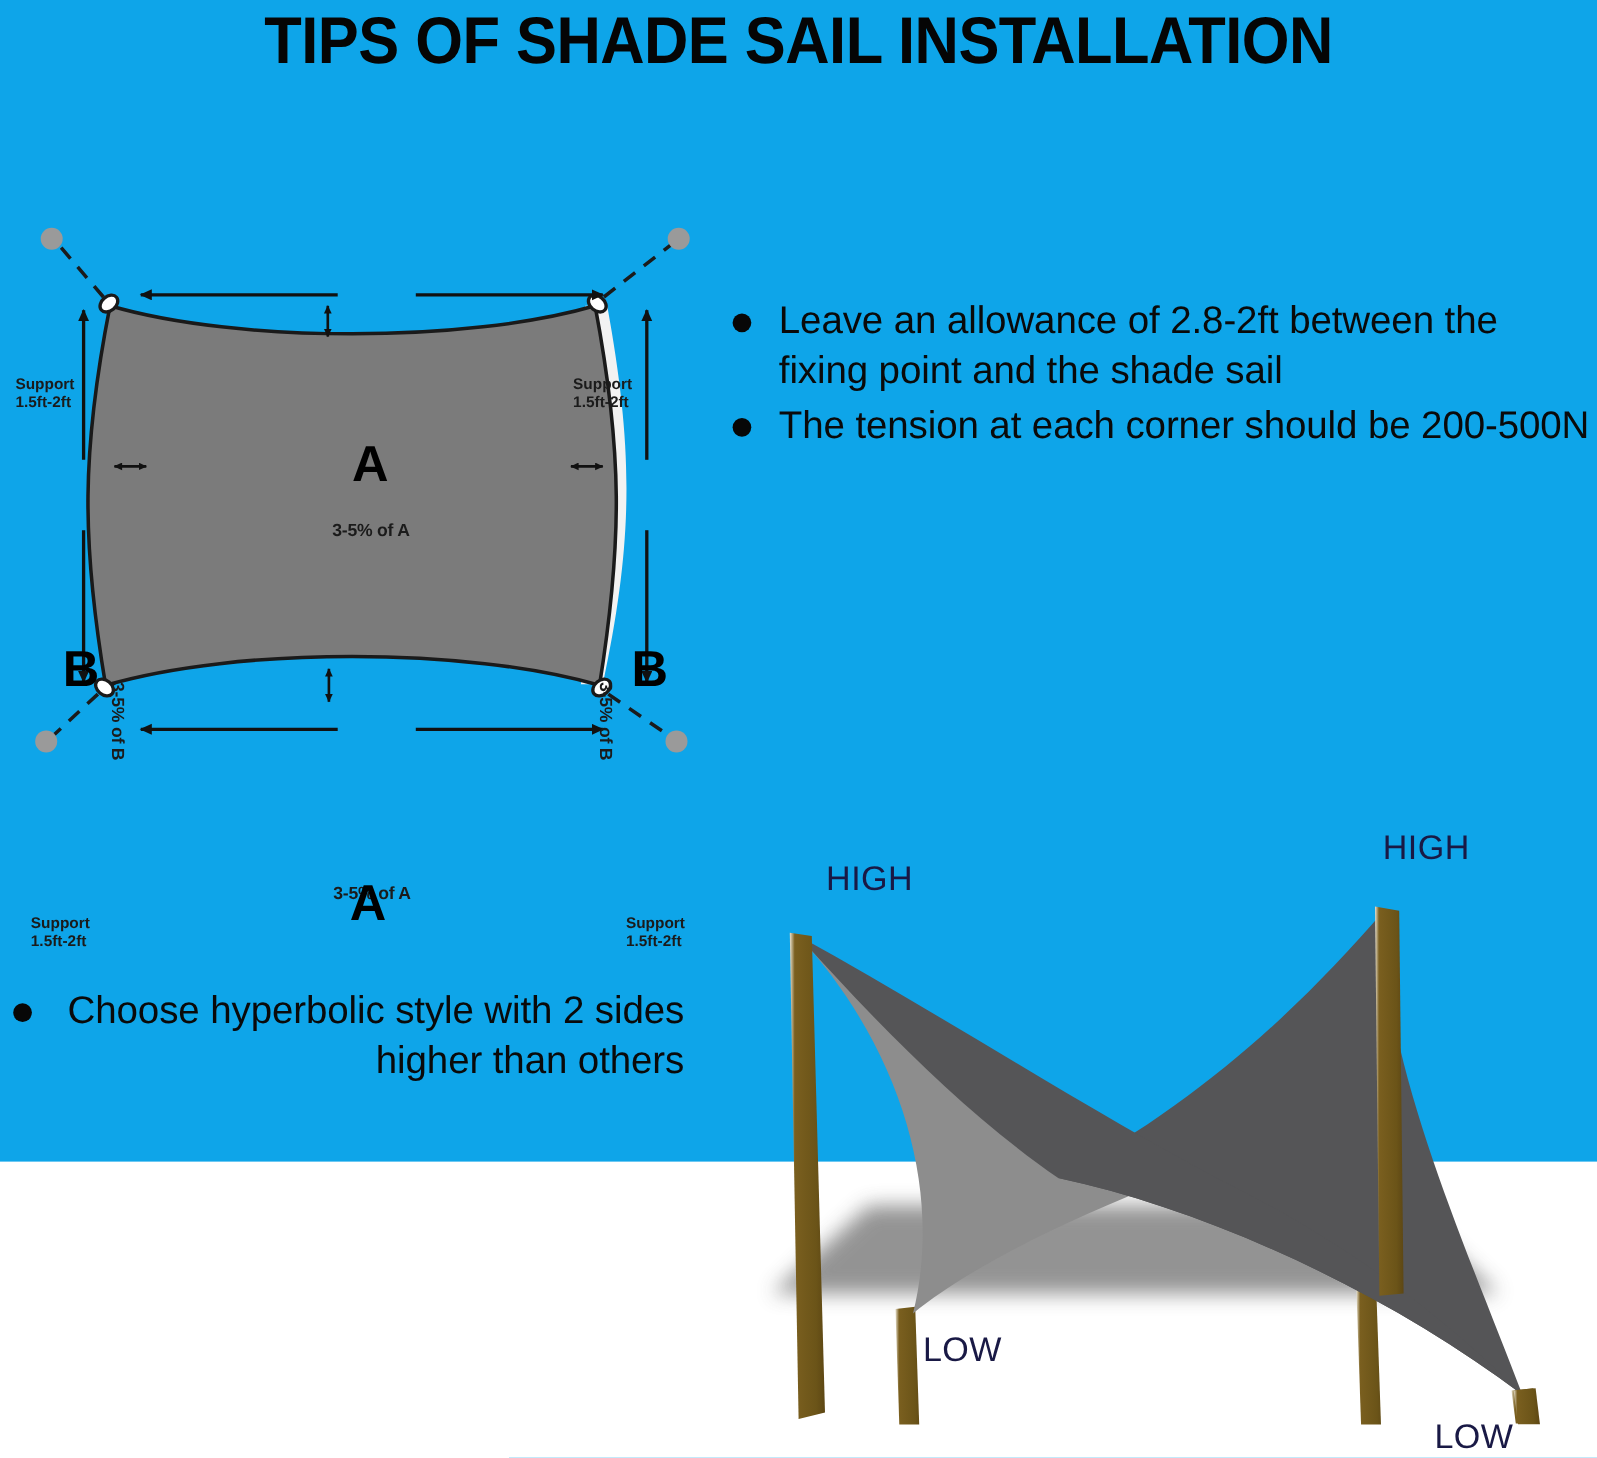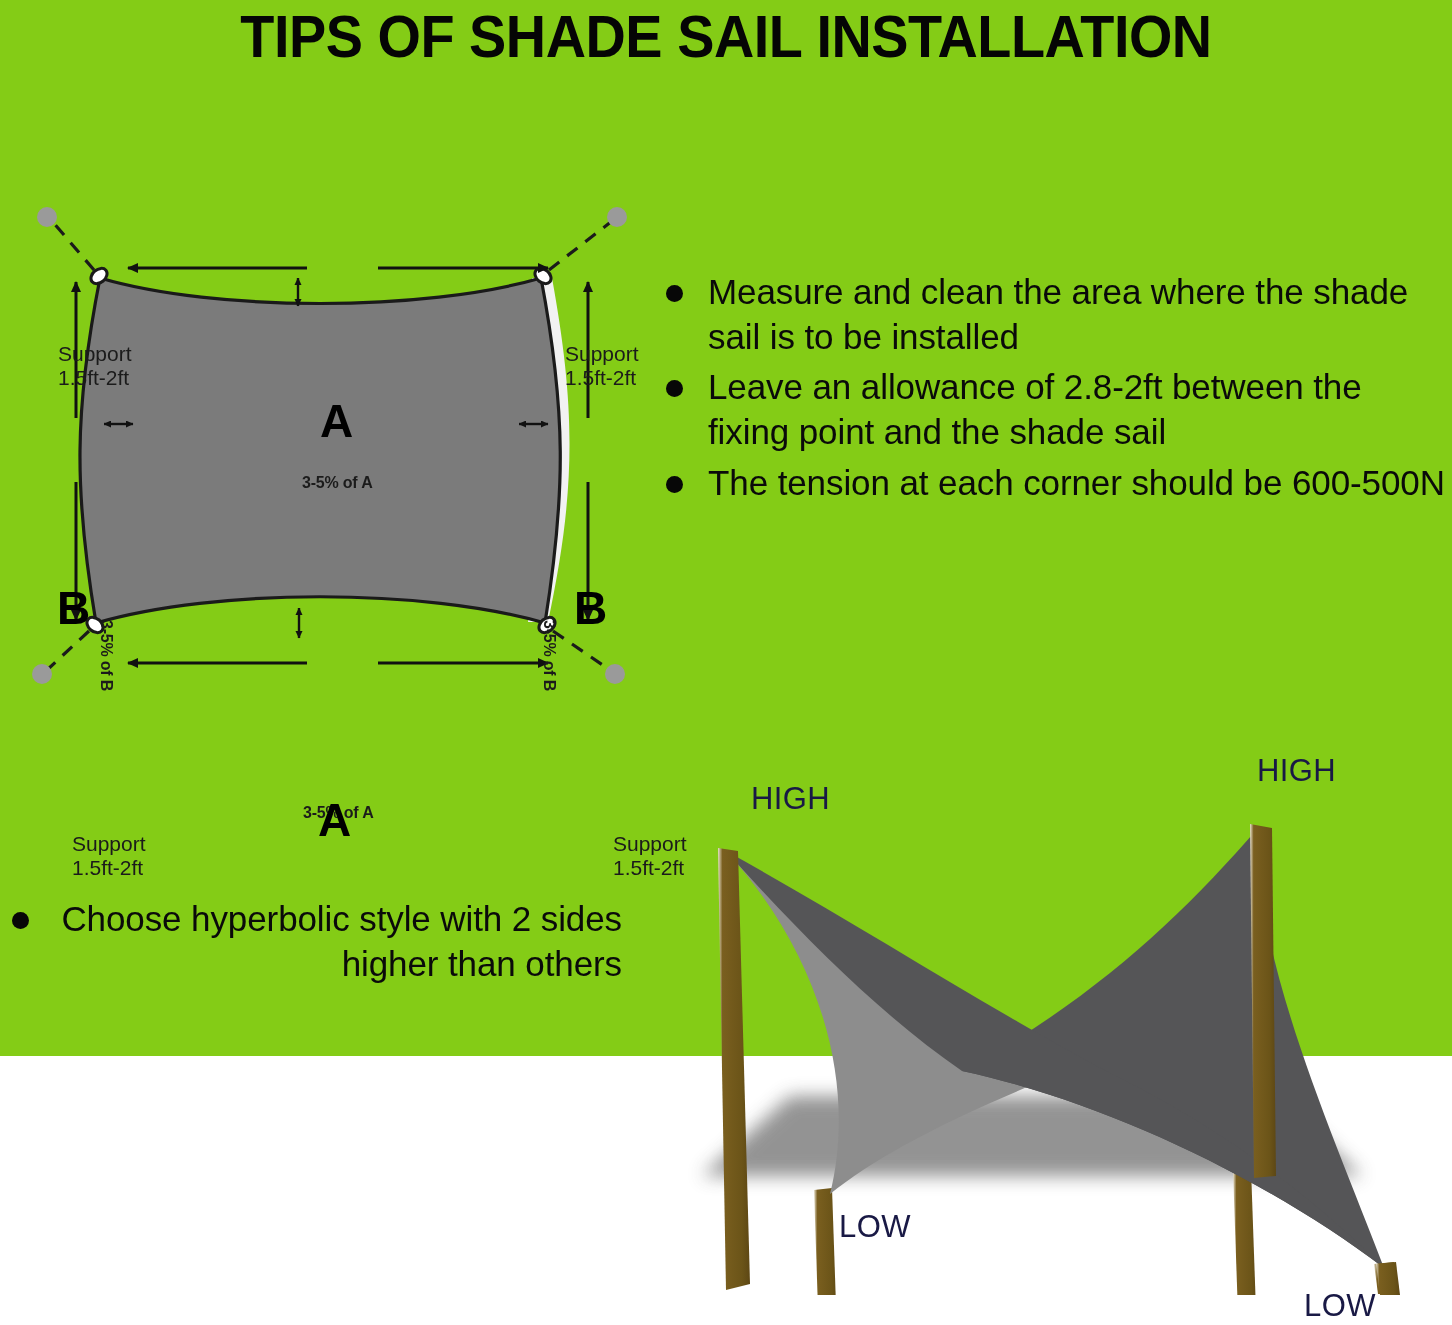--- a/index.html
+++ b/index.html
@@ -1,21 +1,21 @@
 <!DOCTYPE html>
 <html><head>
 <meta charset="utf-8">
 <style>
   html,body{margin:0;padding:0;background:#ffffff;}
   body{
     width:1452px;height:1325px;position:relative;overflow:hidden;
     font-family:"Liberation Sans","DejaVu Sans",sans-serif;
     -webkit-font-smoothing:antialiased;
   }
-  .page{position:relative;width:1452px;height:1056px;background:#84cc16;}
+  .page{position:relative;width:1452px;height:1056px;background:#0ea5e9;}
 
   
   .title{
     position:absolute;left:0;top:2px;width:1452px;
     text-align:center;
     font-family:"Liberation Sans","DejaVu Sans",sans-serif;
     font-weight:bold;
     font-size:60px;
     letter-spacing:-0.5px;
     color:#050505;
@@ -27,21 +27,21 @@
   
   .sail-diagram{position:absolute;left:0px;top:160px;width:660px;height:570px;}
   .sail-diagram svg{display:block;}
 
   .lbl{
     position:absolute;
     font-family:"Liberation Sans","DejaVu Sans",sans-serif;
     color:#1b1b1b;
     white-space:nowrap;
   }
-  .support-lbl{font-size:21px;font-weight:400;line-height:1.12;margin-left:44px;}
+  .support-lbl{font-size:14px;font-weight:700;line-height:1.12;}
   .pct-lbl{font-size:16px;font-weight:700;letter-spacing:-0.2px;margin-top:36px;}
   .dim-letter{font-size:46px;font-weight:bold;color:#000;}
 
   .sup-tl{left:14px;top:182px;}
   .sup-tr{left:521px;top:182px;}
   .sup-bl{left:28px;top:672px;}
   .sup-br{left:569px;top:672px;}
 
   .pct-top{left:302px;top:278px;}
   .pct-bottom{left:303px;top:608px;}
@@ -206,29 +206,25 @@
     <div class="lbl dim-letter letter-A-top">A</div>
     <div class="lbl dim-letter letter-A-bot">A</div>
     <div class="lbl dim-letter letter-B-left">B</div>
     <div class="lbl dim-letter letter-B-right">B</div>
   </div>
 
   <div class="bullets-right">
     <ul class="blist">
       <li>
         <span class="bdot"></span>
-        <span>Measure and clean the area where the shade sail is to be installed</span>
-      </li>
-      <li>
-        <span class="bdot"></span>
         <span>Leave an allowance of 2.8-2ft between the fixing point and the shade sail</span>
       </li>
       <li>
         <span class="bdot"></span>
-        <span>The tension at each corner should be 600-500N</span>
+        <span>The tension at each corner should be 200-500N</span>
       </li>
     </ul>
   </div>
 
   <div class="bullets-left">
     <ul class="blist">
       <li>
         <span class="bdot"></span>
         <span>Choose hyperbolic style with 2 sides higher than others</span>
       </li>

